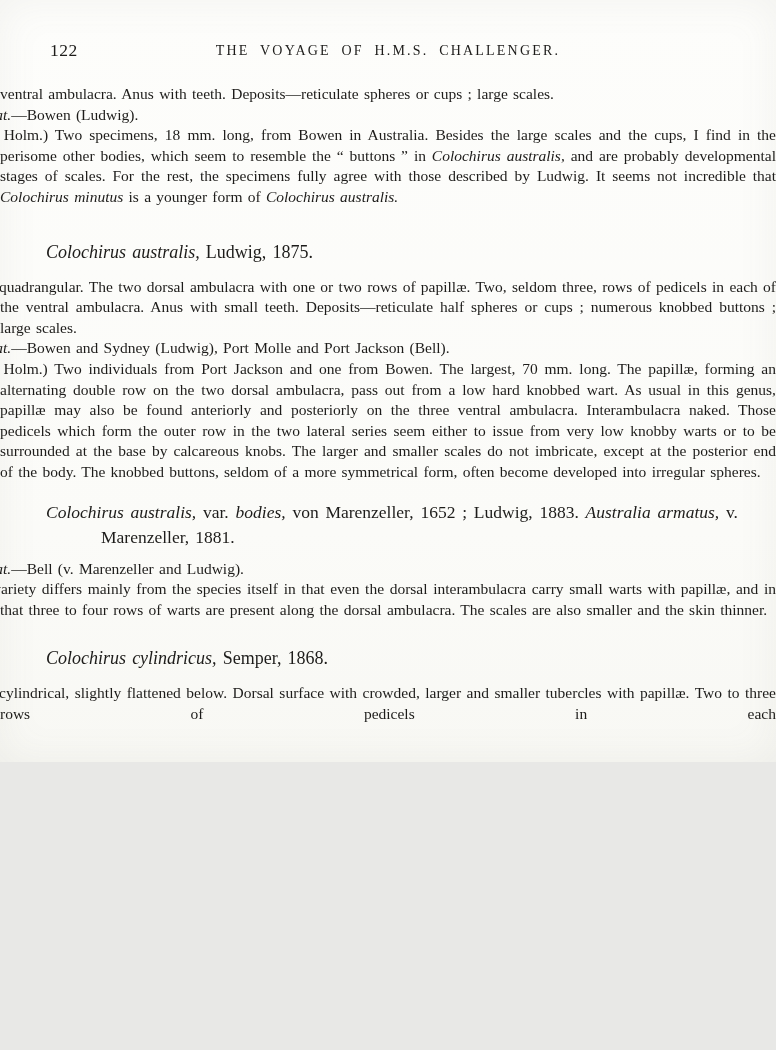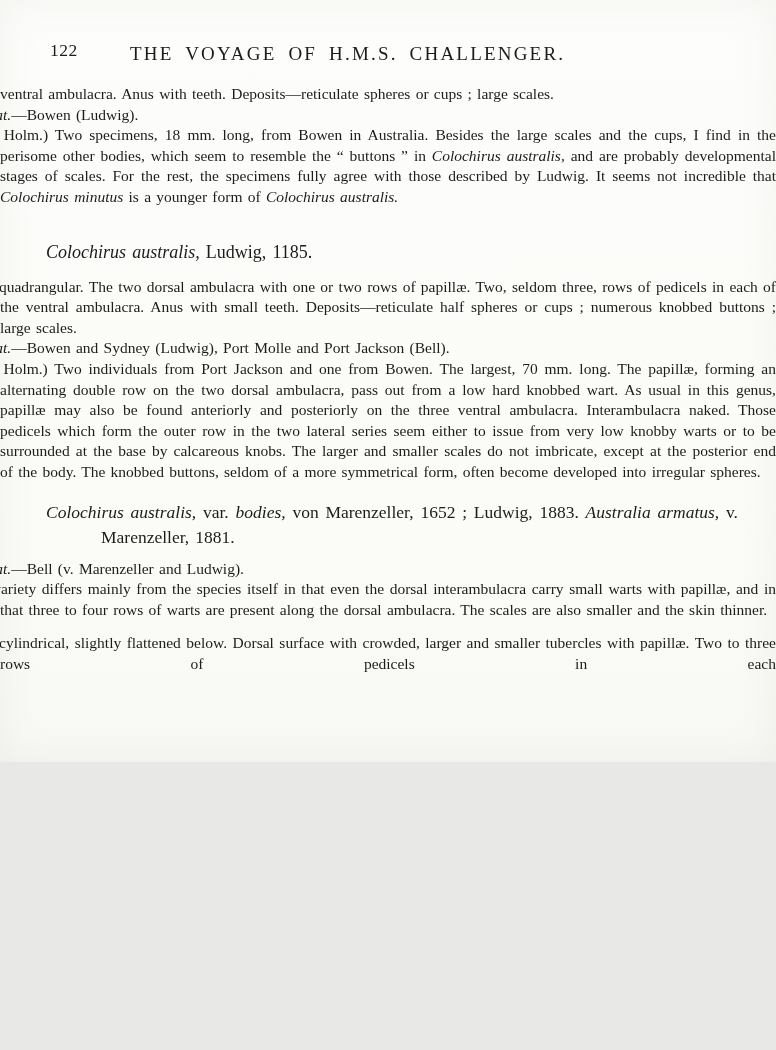--- a/index.html
+++ b/index.html
@@ -19,21 +19,22 @@
     left: 50px;
     top: 40px;
     font-size: 17.5px;
     letter-spacing: 0.5px;
   }
   .running-title {
     position: absolute;
     top: 43px;
     left: 130px;
     right: 130px;
-    font-size: 19px;
+    text-align: center;
+    font-size: 14px;
     letter-spacing: 2.2px;
     word-spacing: 5px;
     white-space: nowrap;
   }
   .body-text {
     position: absolute;
     top: 84px;
     left: 0;
     right: 0;
     font-size: 15.5px;
@@ -87,32 +88,33 @@
   <div class="running-title">THE VOYAGE OF H.M.S. CHALLENGER.</div>
 
   <div class="body-text">
 
     <p class="cont"><span>ventral ambulacra. Anus with teeth. Deposits—reticulate spheres or cups ; large scales.</span></p>
 
     <p class="hang"><span class="it">Habitat.</span><span>—Bowen (Ludwig).</span></p>
 
     <p class="hang"><span>(Mus. Holm.) Two specimens, 18 mm. long, from Bowen in Australia. Besides the large scales and the cups, I find in the perisome other bodies, which seem to resemble the “ buttons ” in </span><span class="it">Colochirus australis,</span><span> and are probably developmental stages of scales. For the rest, the specimens fully agree with those described by Ludwig. It seems not incredible that </span><span class="it">Colochirus minutus</span><span> is a younger form of </span><span class="it">Colochirus australis.</span></p>
 
-    <p class="species-head mt-heading1"><span class="it">Colochirus australis,</span><span> Ludwig, 1185.</span></p>
+    <p class="species-head mt-heading1"><span class="it">Colochirus australis,</span><span> Ludwig, 1875.</span></p>
 
     <p class="hang mt-desc"><span>Body quadrangular. The two dorsal ambulacra with one or two rows of papillæ. Two, seldom three, rows of pedicels in each of the ventral ambulacra. Anus with small teeth. Deposits—reticulate half spheres or cups ; numerous knobbed buttons ; large scales.</span></p>
 
     <p class="hang"><span class="it">Habitat.</span><span>—Bowen and Sydney (Ludwig), Port Molle and Port Jackson (Bell).</span></p>
 
     <p class="hang"><span>(Mus. Holm.) Two individuals from Port Jackson and one from Bowen. The largest, 70 mm. long. The papillæ, forming an alternating double row on the two dorsal ambulacra, pass out from a low hard knobbed wart. As usual in this genus, papillæ may also be found anteriorly and posteriorly on the three ventral ambulacra. Interambulacra naked. Those pedicels which form the outer row in the two lateral series seem either to issue from very low knobby warts or to be surrounded at the base by calcareous knobs. The larger and smaller scales do not imbricate, except at the posterior end of the body. The knobbed buttons, seldom of a more symmetrical form, often become developed into irregular spheres.</span></p>
 
 
     <p class="syn-head mt-syn"><span class="it">Colochirus australis,</span><span> var. </span><span class="it">bodies,</span><span> von Marenzeller, 1652 ; Ludwig, 1883. </span><span class="it">Australia armatus,</span><span> v. Marenzeller, 1881.</span></p>
 
     <p class="hang mt-hab"><span class="it">Habitat.</span><span>—Bell (v. Marenzeller and Ludwig).</span></p>
 
     <p class="hang"><span>This variety differs mainly from the species itself in that even the dorsal interambulacra carry small warts with papillæ, and in that three to four rows of warts are present along the dorsal ambulacra. The scales are also smaller and the skin thinner.</span></p>
 
+    <p class="species-head mt-heading2"><span class="it">Colochirus cylindricus,</span><span> Semper, 1868.</span></p>
 
     <p class="hang mt-desc jlast"><span>Body cylindrical, slightly flattened below. Dorsal surface with crowded, larger and smaller tubercles with papillæ. Two to three rows of pedicels in each</span></p>
 
   </div>
 </div>
 
 </body></html>

